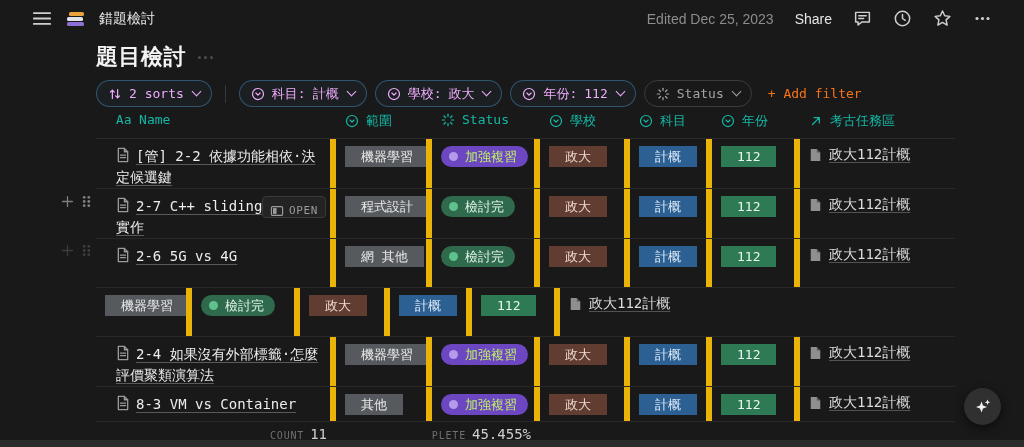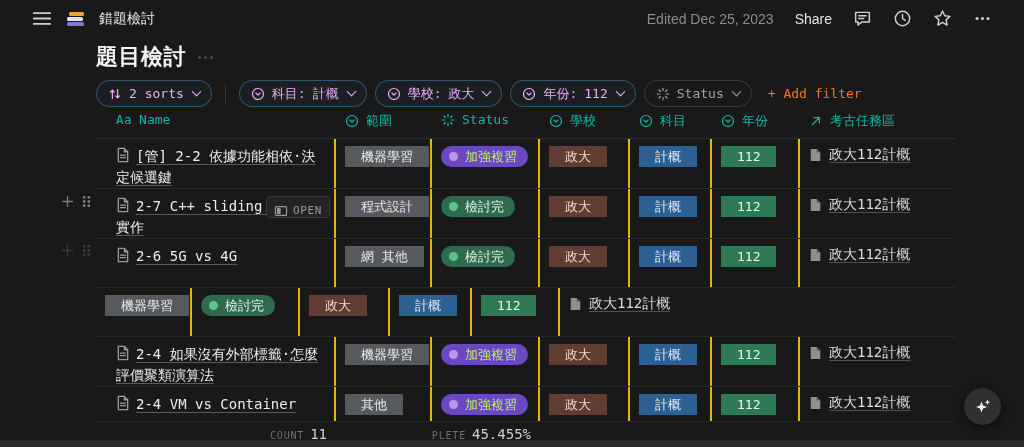--- a/index.html
+++ b/index.html
@@ -45,21 +45,21 @@
   .table{position:absolute;left:96px;top:112px;width:859px;}
   .thead{display:flex;height:26px;align-items:flex-start;color:#14b8a6;font-size:13px;
     border-bottom:1px solid #2B2B2B;}
   .th{display:flex;align-items:center;gap:7px;padding:0 9px;box-sizing:border-box;cursor:pointer;}
   .w-name{width:240px;}  .th.w-name{padding-left:20px;}
   .w-scope{width:96px;}  .w-status{width:108px;} .w-school{width:90px;}
   .w-subject{width:82px;}.w-year{width:88px;}    .w-task{width:155px;}
   .aa{font-size:12.5px;letter-spacing:.5px;}
 
   .trow{display:flex;border-bottom:1px solid #282828;align-items:stretch;}
-  .td{padding:7px 9px;box-sizing:border-box;border-right:2px solid #eab308;cursor:pointer;}
+  .td{padding:7px 9px;box-sizing:border-box;border-right:6px solid #eab308;cursor:pointer;}
   .td.w-task{border-right:none;}
   .td.w-name{padding-left:20px;position:relative;}
   .r1,.r2{height:49px;} .r3,.r4{height:48px;} .r5{height:49px;} .r6{height:34px;}
   .trow .td{overflow:hidden;}
 
   .name-block{width:206px;font-size:14px;line-height:21px;color:#EDEDED;}
   .doc-ic{display:inline-block;vertical-align:-2px;margin-right:6px;color:#9B9B9B;}
   .name-text{text-decoration:underline;text-decoration-color:rgba(255,255,255,.28);
     text-underline-offset:3px;}
   .open-btn{position:absolute;right:4px;top:7px;display:inline-flex;align-items:flex-end;gap:5px;
@@ -454,21 +454,21 @@
               </span>
         <span class="task-text">政大112計概</span>
       </span>
     </div>
   </div>
         <div class="trow r6">
     <div class="td w-name">
       <div class="name-block">
         <span class="doc-ic"><svg class="ic" width="14" height="16">
                   <use href="#ic-doc"></use>
-                </svg></span><span class="name-text">2-4 VM vs Container</span>
+                </svg></span><span class="name-text">8-3 VM vs Container</span>
       </div>
 
     </div>
     <div class="td w-scope"><span class="tag">其他</span></div>
     <div class="td w-status"><span class="status-pill purple">
               <i class="dot"></i>
               <span>加強複習</span>
             </span></div>
     <div class="td w-school"><span class="tag brown">政大</span></div>
     <div class="td w-subject"><span class="tag blue">計概</span></div>

